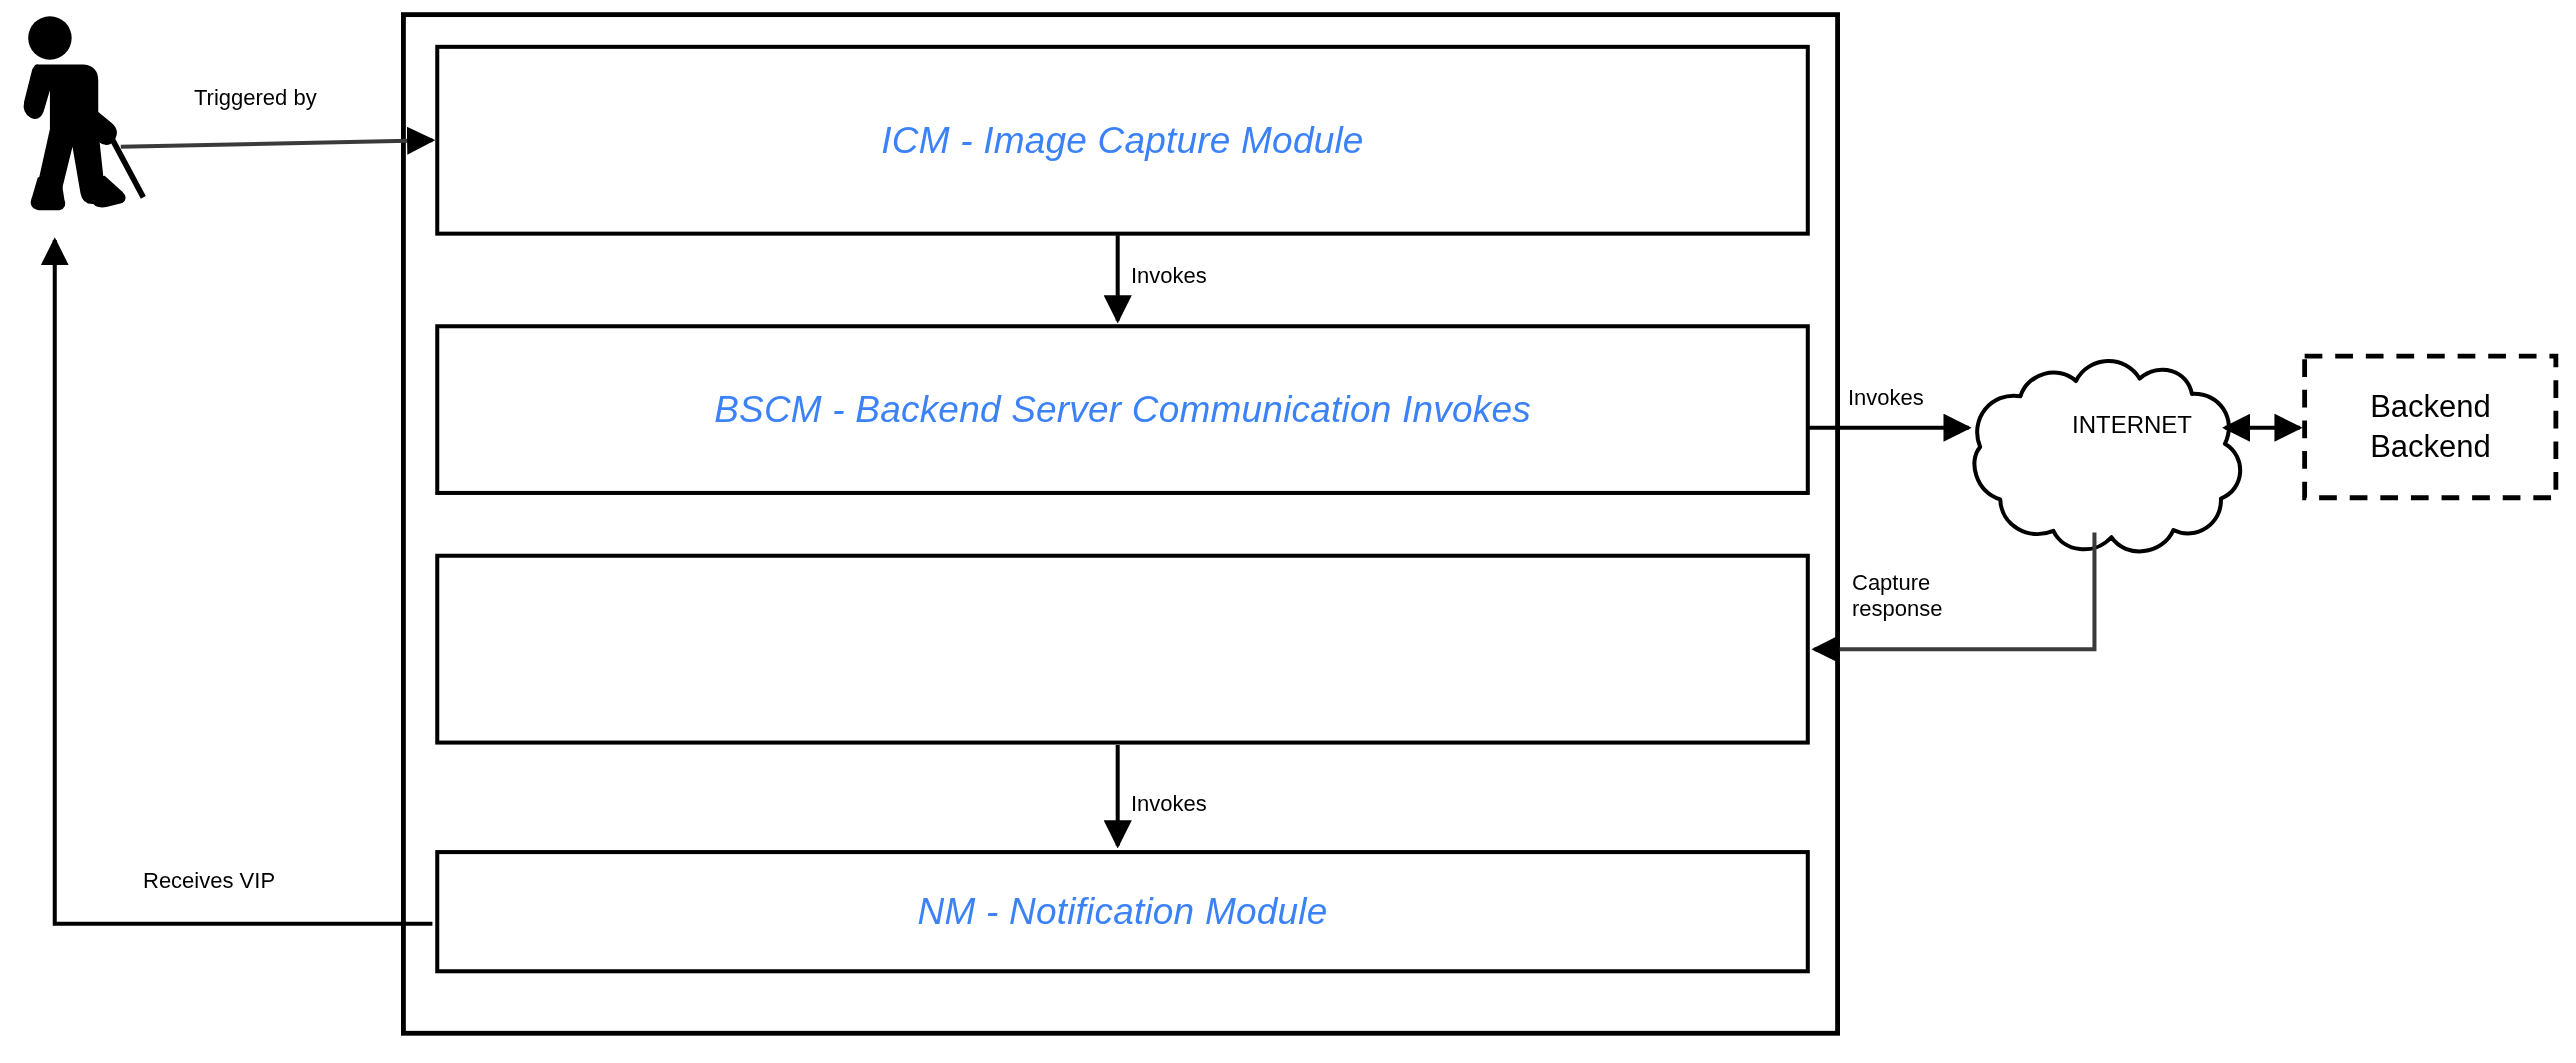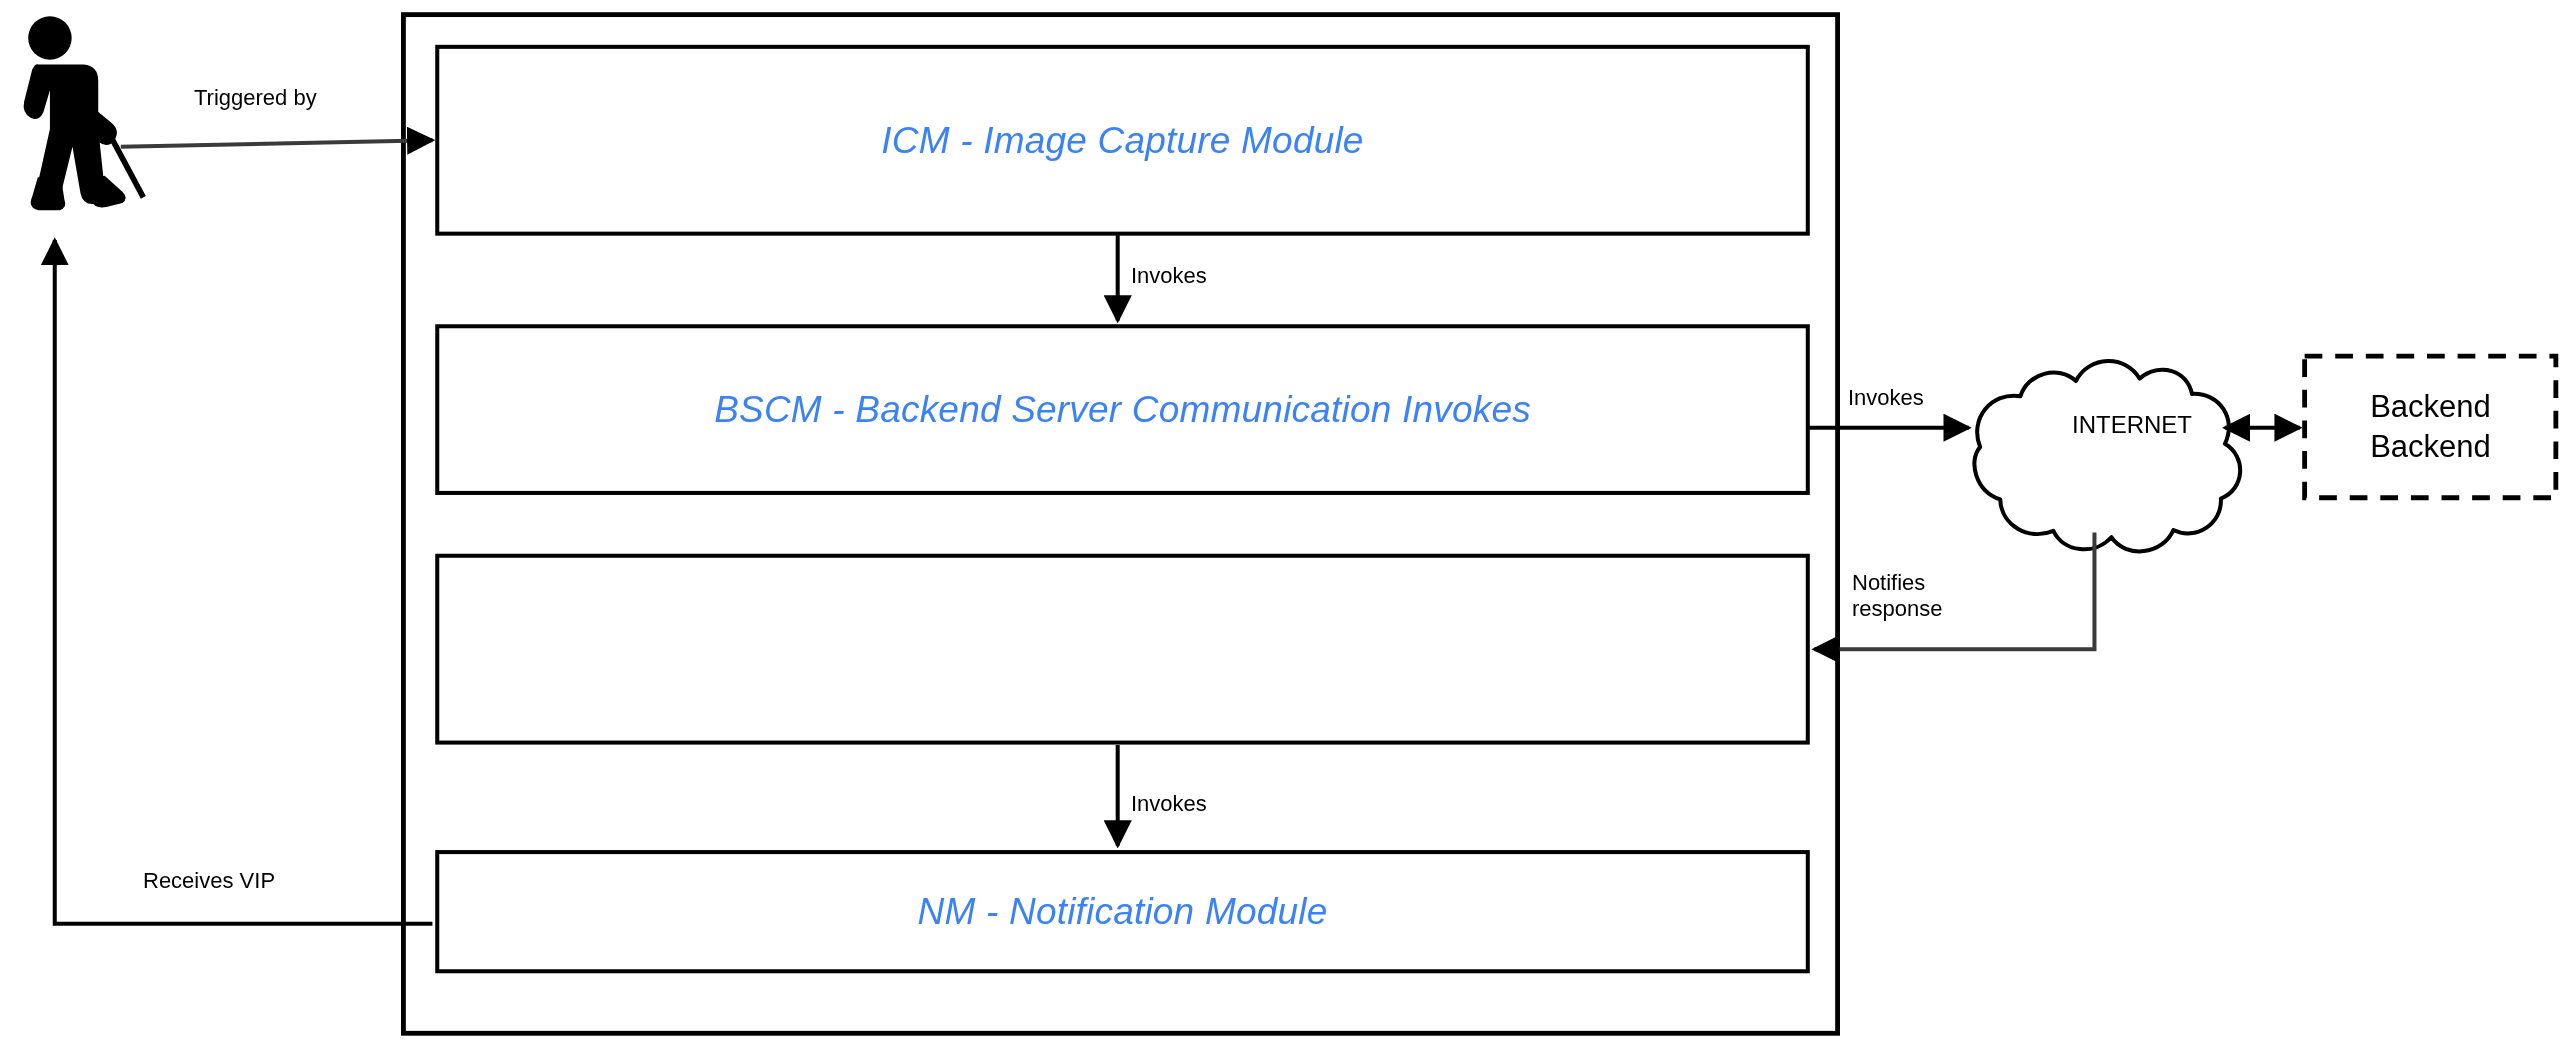--- a/index.html
+++ b/index.html
@@ -148,21 +148,21 @@
     <span>Backend</span>
     <span>Backend</span>
   </div>
 
   <div class="edge-label" style="left:158px; top:85px;margin-left:36px;">Triggered by</div>
 
   <div class="edge-label" style="left:1131px; top:263px;">Invokes</div>
 
   <div class="edge-label" style="left:1848px; top:385px;">Invokes</div>
 
-  <div class="edge-label" style="left:1852px; top:570px;">Notifies
+  <div class="edge-label" style="left:1852px; top:570px;">Capture
 response</div>
 
   <div class="edge-label" style="left:1131px; top:791px;">Invokes</div>
 
   <div class="edge-label" style="left:143px; top:868px;">Receives VIP</div>
 
 </div>
 
 
 </body></html>

